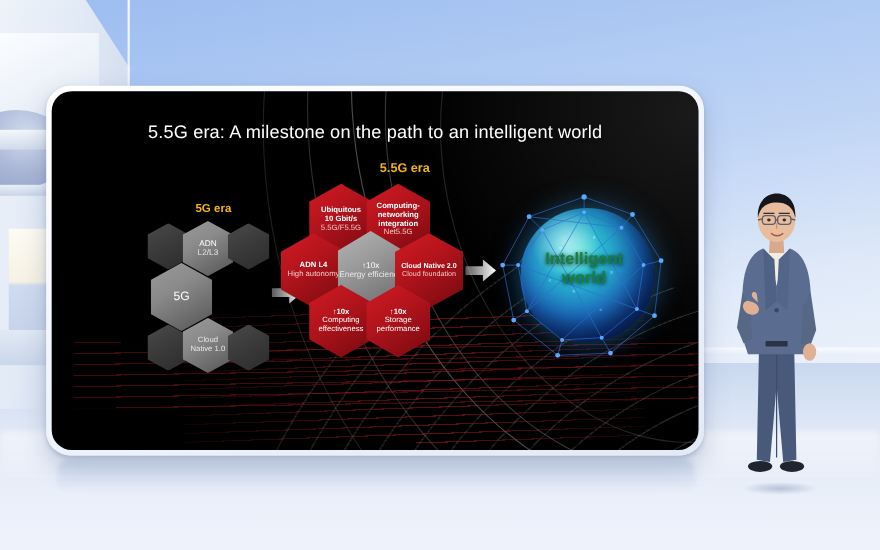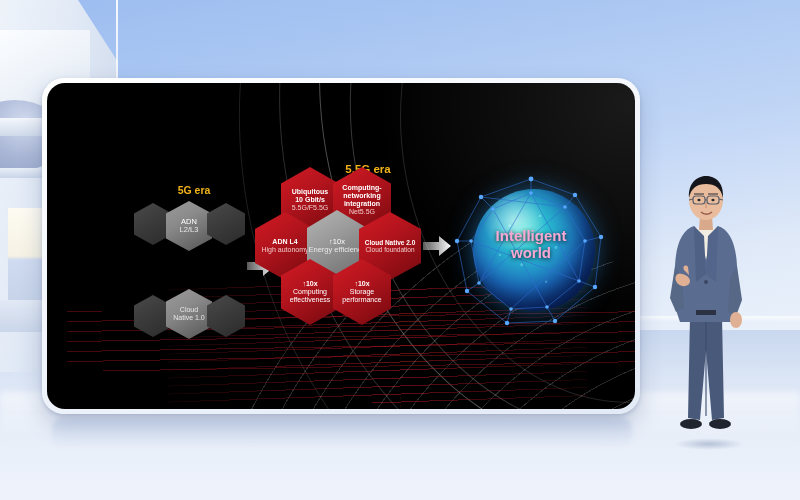--- a/index.html
+++ b/index.html
@@ -133,21 +133,21 @@
   .slide-title{
     position:absolute;left:0;right:0;top:28px;text-align:center;
     color:#ffffff;font-size:16.5px;letter-spacing:.15px;
     text-shadow:0 1px 3px rgba(0,0,0,.8);
   }
   .era-label{
     position:absolute;color:#f2b21a;font-size:10.5px;font-weight:bold;
     text-shadow:0 1px 2px rgba(0,0,0,.9);white-space:nowrap;
   }
   .label-5g{left:99px;top:101px;width:96px;text-align:center;}
-  .label-55g{left:261px;top:80px;width:120px;text-align:center;font-size:11.5px;}
+  .label-55g{left:261px;top:64px;width:120px;text-align:center;font-size:11.5px;}
 
   
   .hex{
     position:absolute;
     clip-path:polygon(50% 0%,100% 25%,100% 75%,50% 100%,0% 75%,0% 25%);
     display:flex;flex-direction:column;align-items:center;justify-content:center;
     text-align:center;line-height:1.12;box-sizing:border-box;
   }
   .hex-grey{background:linear-gradient(150deg,#9a9a9a 0%,#8a8a8a 38%,#6a6a6a 75%,#545454 100%);}
   .hex-dark{background:linear-gradient(150deg,#4a4a4a 0%,#3b3b3b 45%,#2b2b2b 100%);}
@@ -180,21 +180,21 @@
       radial-gradient(circle at 55% 22%,rgba(150,255,245,.4) 0 1px,transparent 1.5px),
       radial-gradient(circle at 68% 48%,rgba(120,235,255,.35) 0 1.2px,transparent 1.8px),
       radial-gradient(circle at 40% 62%,rgba(130,240,255,.35) 0 1.2px,transparent 1.8px),
       radial-gradient(circle at 22% 54%,rgba(160,255,250,.3) 0 1px,transparent 1.5px),
       radial-gradient(circle at 60% 76%,rgba(120,230,255,.3) 0 1px,transparent 1.5px);
     mix-blend-mode:screen;
   }
   .globe-net svg{position:absolute;left:0;top:0;}
   .globe-text{
     position:absolute;left:0;right:0;top:52px;text-align:center;
-    color:#f9a8d4;font-size:15px;font-weight:bold;line-height:1.16;
+    color:#15803d;font-size:15px;font-weight:bold;line-height:1.16;
     text-shadow:0 1px 4px rgba(0,0,0,.85);
   }
 
   
   .presenter{position:absolute;left:660px;top:170px;width:92px;height:282px;}
   .p-shadow{
     position:absolute;left:674px;top:438px;width:70px;height:12px;border-radius:50%;
     background:radial-gradient(ellipse,rgba(120,140,175,.45),rgba(120,140,175,0) 70%);
   }
 </style>
@@ -228,32 +228,36 @@
         <div class="streak s2"></div>
         <div class="streak s3"></div>
         <div class="streak s4"></div>
         <div class="streak s5"></div>
         <div class="glow-wedge"></div>
         <div class="bot-streaks"></div>
       </div>
       <div class="red-lines2"></div>
       <div class="red-lines"></div>
 
+      <div class="slide-title">5.5G era: A milestone on the path to an intelligent world</div>
 
       <div class="era-label label-5g">5G era</div>
 
       <div class="hex hex-dark" style="left:87px;top:120px;width:38px;height:42px;"></div>
 
       <div class="hex hex-grey" style="left:119px;top:118px;width:46px;height:50px;font-size:7.5px;">
         <span class="tg1">ADN</span>
         <span class="tg2">L2/L3</span>
       </div>
 
       <div class="hex hex-dark" style="left:160px;top:120px;width:38px;height:42px;"></div>
 
+      <div class="hex hex-grey" style="left:90px;top:156px;width:56px;height:62px;font-size:11px;">
+        <span class="tg1">5G</span>
+      </div>
 
 
       <div class="hex hex-dark" style="left:87px;top:212px;width:38px;height:42px;"></div>
 
       <div class="hex hex-grey" style="left:119px;top:206px;width:46px;height:50px;font-size:7px;">
         <span class="tg2">Cloud</span>
         <span class="tg2">Native 1.0</span>
       </div>
 
       <div class="hex hex-dark" style="left:160px;top:212px;width:38px;height:42px;"></div>

